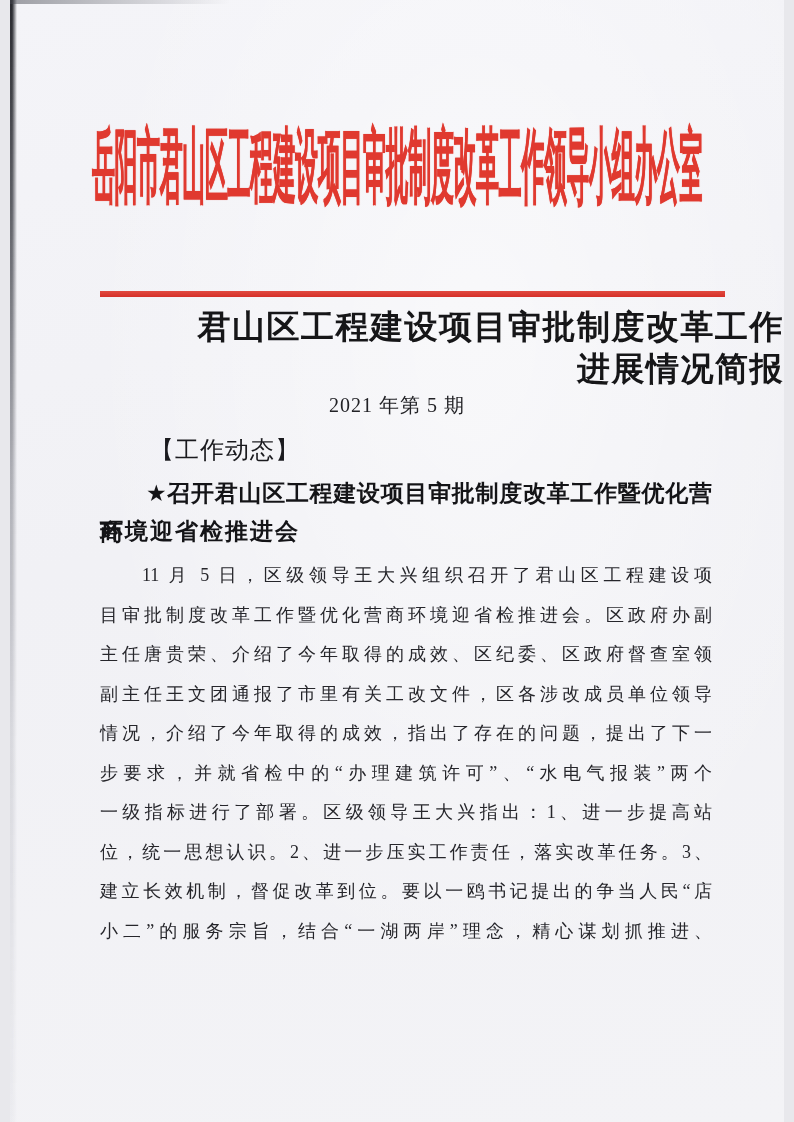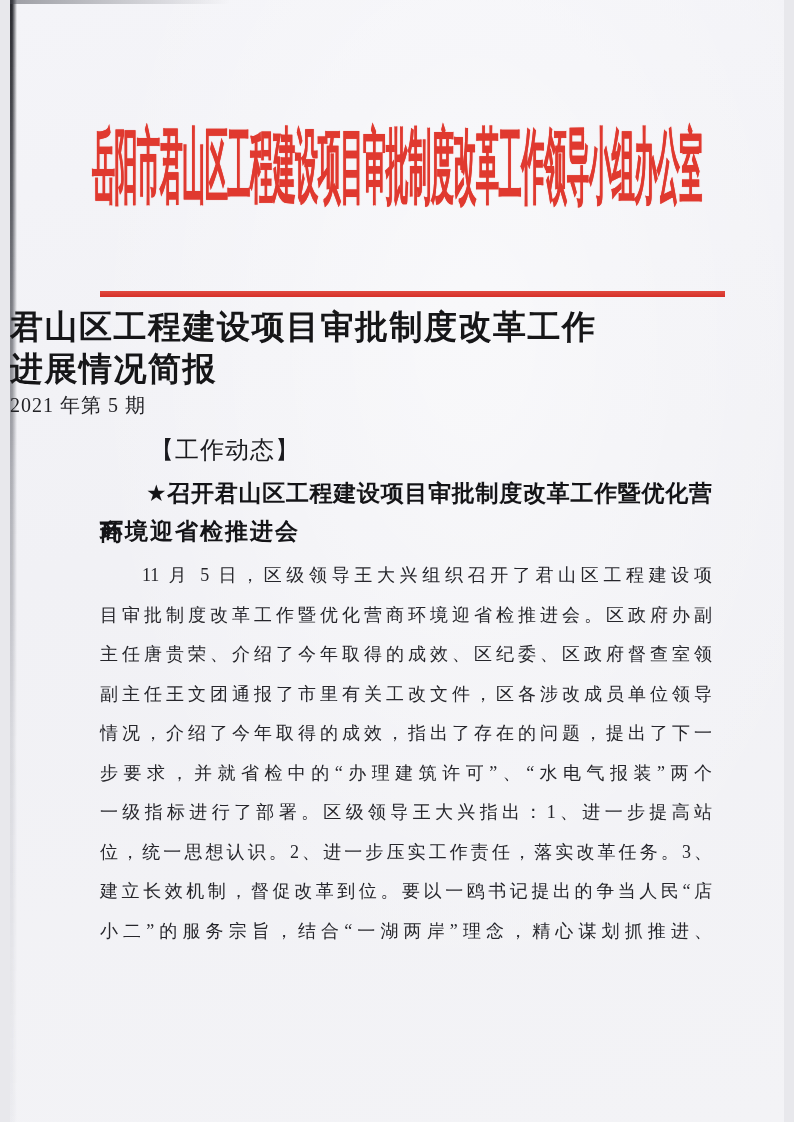--- a/index.html
+++ b/index.html
@@ -56,31 +56,31 @@
     transform-origin: 50% 50%;
     text-shadow: 0 0 0.4px var(--accent);
   }
 
   .red-rule {
     position: absolute; top: 291px; left: 90px; width: 625px; height: 6px;
     background: linear-gradient(180deg, #e14a40, #d52f28);
   }
 
   .doc-title-1, .doc-title-2 {
-    position: absolute; left: 0; right: 0; text-align: left;
+    position: absolute; left: 0; right: 0; text-align: right;
     font-weight: 700; font-size: 33px; letter-spacing: 1.5px;
     color: #161618;
     font-family: Liberation Mono, monospace;
   }
   .doc-title-1 { top: 305px; }
   .doc-title-2 { top: 347px; }
 
   .issue-no {
     position: absolute; top: 392px; left: 0; right: 0;
-    text-align: left; font-size: 20px; letter-spacing: 1px;
+    text-align: center; font-size: 20px; letter-spacing: 1px;
     color: #222226;
   }
 
   .section-label {
     position: absolute; top: 431px; left: 90px; height: 39px; line-height: 39px;
     text-indent: 50px; font-size: 24px; letter-spacing: 1px;
     color: #1a1a1e;
   }
 
   .headline-1, .headline-2 {

